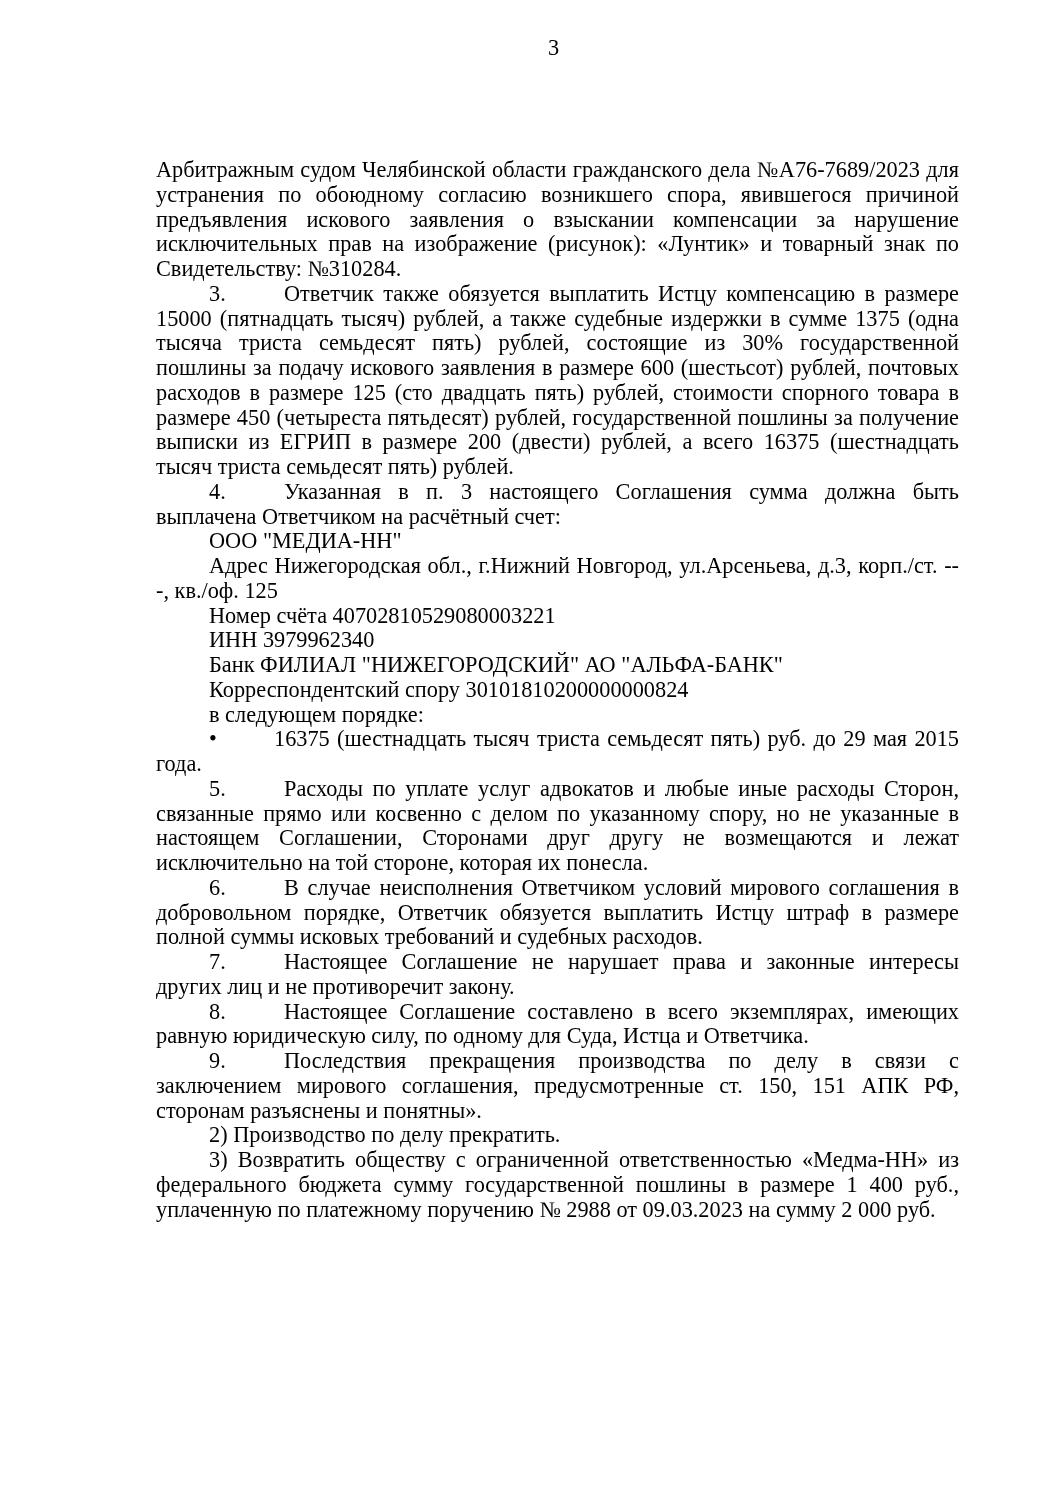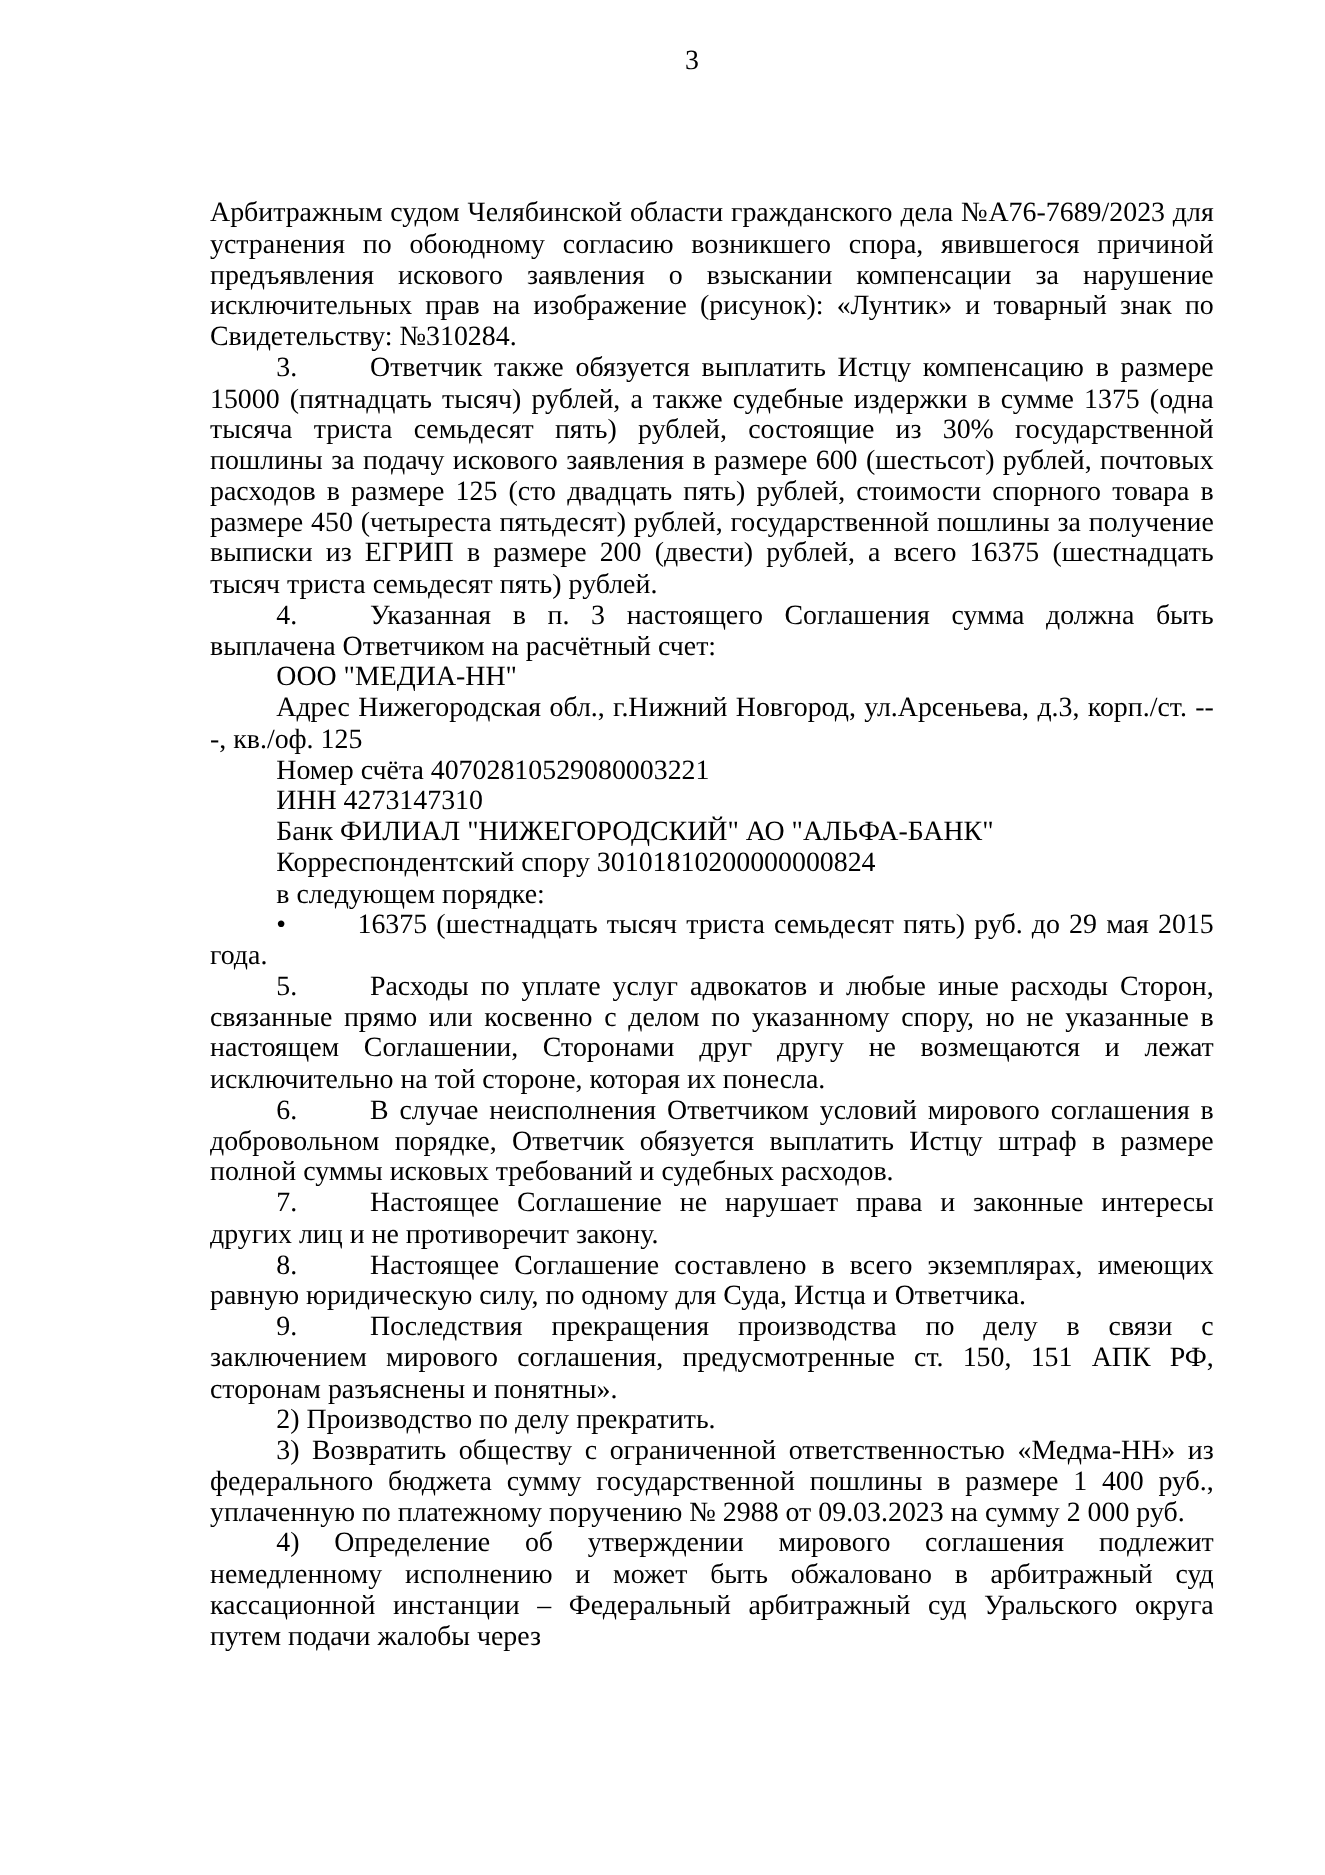--- a/index.html
+++ b/index.html
@@ -23,21 +23,21 @@
     top: 36px;
     left: 152px;
     width: 803px;
     text-align: center;
     font-size: 22.3px;
     line-height: 24.75px;
   }
   .doc-body {
     position: absolute;
     top: 158px;
-    left: 168px;
+    left: 156px;
     width: 803px;
     font-size: 22.3px;
     line-height: 24.75px;
     text-align: justify;
   }
   .doc-body p {
     margin: 0;
     padding: 0;
   }
   .para.indent { text-indent: 53px; }
@@ -57,27 +57,26 @@
 
 <div class="page">
   <div class="page-number">3</div>
   <div class="doc-body" id="doc-body">
       <p class="para plain"><span>Арбитражным судом Челябинской области гражданского дела №А76-7689/2023 для устранения по обоюдному согласию возникшего спора, явившегося причиной предъявления искового заявления о взыскании компенсации за нарушение исключительных прав на изображение (рисунок): «Лунтик» и товарный знак по Свидетельству: №310284.</span></p>
       <p class="para numbered indent"><span class="pnum">3.</span><span>Ответчик также обязуется выплатить Истцу компенсацию в размере 15000 (пятнадцать тысяч) рублей, а также судебные издержки в сумме 1375 (одна тысяча триста семьдесят пять) рублей, состоящие из 30% государственной пошлины за подачу искового заявления в размере 600 (шестьсот) рублей, почтовых расходов в размере 125 (сто двадцать пять) рублей, стоимости спорного товара в размере 450 (четыреста пятьдесят) рублей, государственной пошлины за получение выписки из ЕГРИП в размере 200 (двести) рублей, а всего 16375 (шестнадцать тысяч триста семьдесят пять) рублей.</span></p>
       <p class="para numbered indent"><span class="pnum">4.</span><span>Указанная в п. 3 настоящего Соглашения сумма должна быть выплачена Ответчиком на расчётный счет:</span></p>
       <p class="para indented indent"><span>ООО "МЕДИА-НН"</span></p>
       <p class="para indented indent"><span>Адрес Нижегородская обл., г.Нижний Новгород, ул.Арсеньева, д.3, корп./ст. ---, кв./оф. 125</span></p>
       <p class="para indented indent"><span>Номер счёта 40702810529080003221</span></p>
-      <p class="para indented indent"><span>ИНН 4273147310</span></p>
+      <p class="para indented indent"><span>ИНН 3979962340</span></p>
       <p class="para indented indent"><span>Банк ФИЛИАЛ "НИЖЕГОРОДСКИЙ" АО "АЛЬФА-БАНК"</span></p>
       <p class="para indented indent"><span>Корреспондентский спору 30101810200000000824</span></p>
       <p class="para indented indent"><span>в следующем порядке:</span></p>
       <p class="para bullet indent"><span class="pbullet">•</span><span>16375 (шестнадцать тысяч триста семьдесят пять) руб. до 29 мая 2015 года.</span></p>
       <p class="para numbered indent"><span class="pnum">5.</span><span>Расходы по уплате услуг адвокатов и любые иные расходы Сторон, связанные прямо или косвенно с делом по указанному спору, но не указанные в настоящем Соглашении, Сторонами друг другу не возмещаются и лежат исключительно на той стороне, которая их понесла.</span></p>
       <p class="para numbered indent"><span class="pnum">6.</span><span>В случае неисполнения Ответчиком условий мирового соглашения в добровольном порядке, Ответчик обязуется выплатить Истцу штраф в размере полной суммы исковых требований и судебных расходов.</span></p>
       <p class="para numbered indent"><span class="pnum">7.</span><span>Настоящее Соглашение не нарушает права и законные интересы других лиц и не противоречит закону.</span></p>
       <p class="para numbered indent"><span class="pnum">8.</span><span>Настоящее Соглашение составлено в всего экземплярах, имеющих равную юридическую силу, по одному для Суда, Истца и Ответчика.</span></p>
       <p class="para numbered indent"><span class="pnum">9.</span><span>Последствия прекращения производства по делу в связи с заключением мирового соглашения, предусмотренные ст. 150, 151 АПК РФ, сторонам разъяснены и понятны».</span></p>
       <p class="para numbered-paren indent"><span>2)</span> <span>Производство по делу прекратить.</span></p>
       <p class="para numbered-paren indent"><span>3)</span> <span>Возвратить обществу с ограниченной ответственностью «Медма-НН» из федерального бюджета сумму государственной пошлины в размере 1 400 руб., уплаченную по платежному поручению № 2988 от 09.03.2023 на сумму 2 000 руб.</span></p>
-      <p class="para numbered-paren indent"><span>4)</span> <span>Определение об утверждении мирового соглашения подлежит немедленному исполнению и может быть обжаловано в арбитражный суд кассационной инстанции – Федеральный арбитражный суд Уральского округа путем подачи жалобы через</span></p>
     </div>
 </div>
 
 </body></html>

